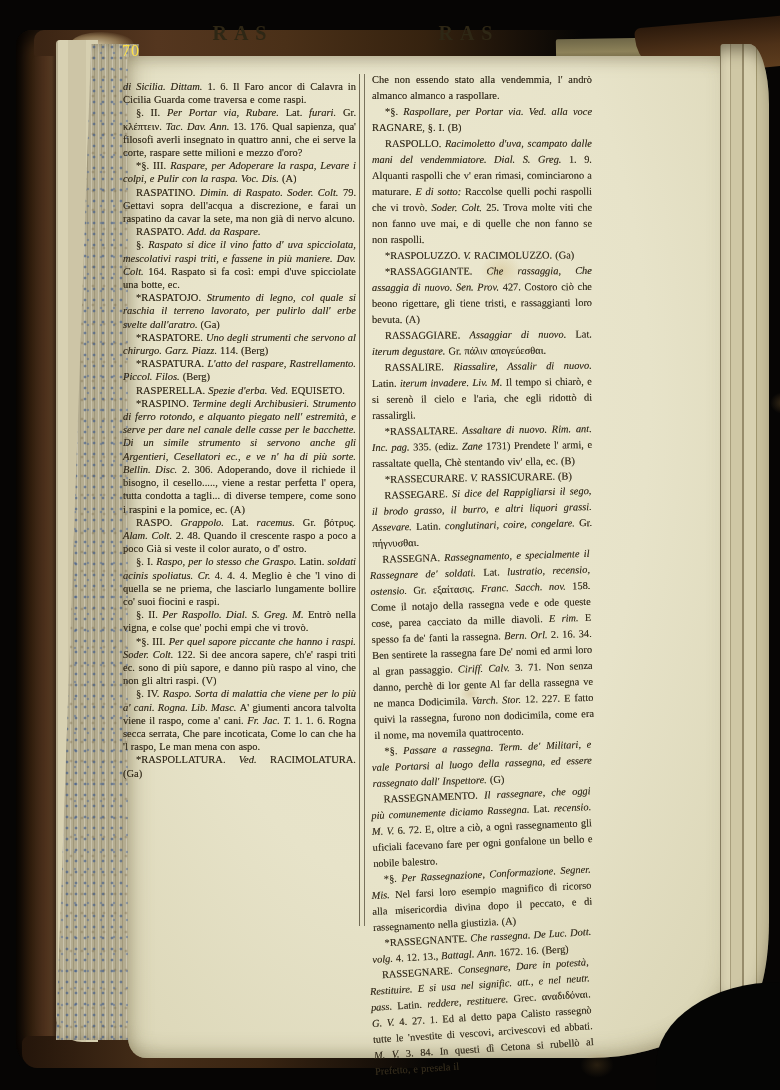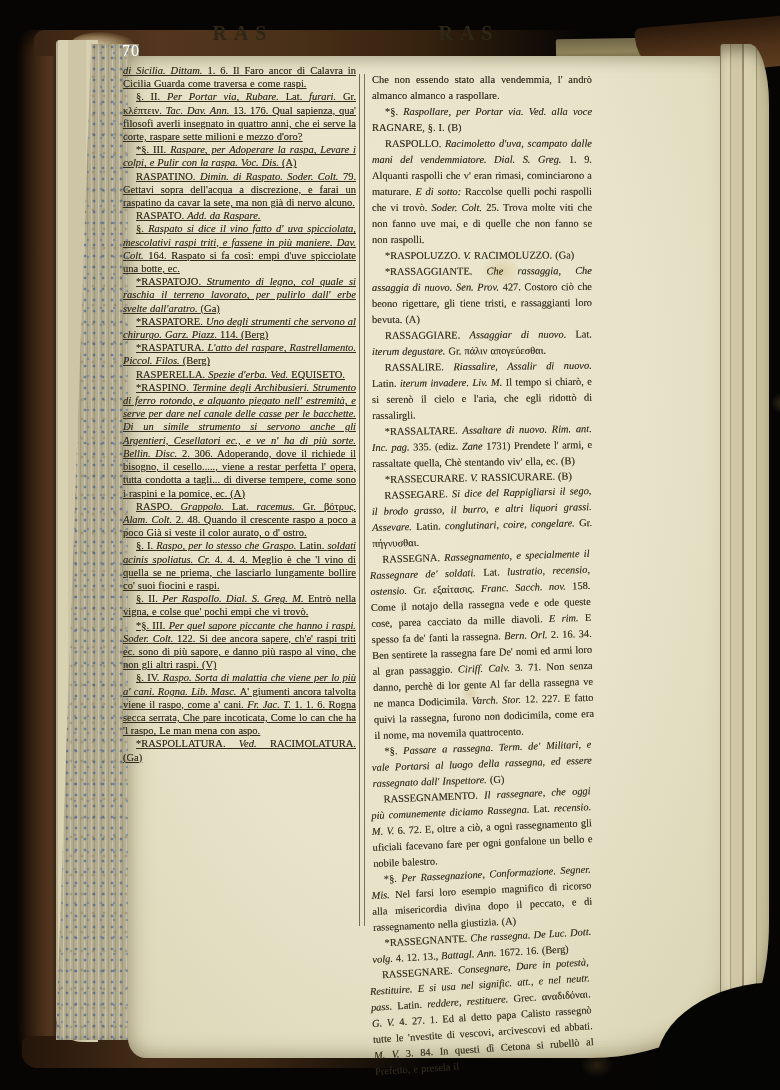--- a/index.html
+++ b/index.html
@@ -58,28 +58,28 @@
   .stain{position:absolute;border-radius:50%;}
   .stain-a{left:352px;top:198px;width:42px;height:34px;
          background:radial-gradient(ellipse,rgba(193,160,88,.30) 0%,rgba(193,160,88,0) 70%);}
   .stain-b{left:642px;top:336px;width:26px;height:22px;
          background:radial-gradient(ellipse,rgba(180,138,72,.28) 0%,rgba(180,138,72,0) 70%);}
   .stain-c{left:332px;top:630px;width:20px;height:16px;
          background:radial-gradient(ellipse,rgba(170,128,64,.22) 0%,rgba(170,128,64,0) 70%);}
   .stain-d{left:452px;top:996px;width:34px;height:26px;
          background:radial-gradient(ellipse,rgba(160,120,58,.22) 0%,rgba(160,120,58,0) 70%);}
   
-  .pagenum{position:absolute;left:122px;top:42px;font-size:16px;color:#ffffff;letter-spacing:1px;}
+  .pagenum{position:absolute;left:122px;top:42px;font-size:16px;color:#fde047;letter-spacing:1px;}
   .rh{position:absolute;top:22px;width:130px;text-align:center;font-size:20px;font-weight:700;
       letter-spacing:7px;color:#2e2715;}
   .rh-left{left:178px;}
   .rh-right{left:404px;}
   .col{position:absolute;color:#342c1c;text-align:justify;
        text-shadow:0 0 .4px rgba(52,44,28,.55);word-spacing:.4px;}
-  .col-left{left:123px;top:64px;width:233px;font-size:10.5px;line-height:13.2px;text-decoration:underline;}
+  .col-left{left:123px;top:80px;width:233px;font-size:10.5px;line-height:13.2px;}
   .col-right{left:372px;top:72px;width:220px;font-size:10.4px;line-height:16px;}
   .rule{position:absolute;left:359px;top:74px;height:852px;width:4px;
         border-left:1px solid rgba(74,66,46,.75);border-right:1px solid rgba(74,66,46,.7);}
   .entry{margin:0;text-indent:13px;}
   .entry.no-indent{text-indent:0;}
   .col-right .entry{transform-origin:0 50%;}
   .seg-i{font-style:italic;}
   .seg-r{font-style:normal;}
 </style>
 </head>

